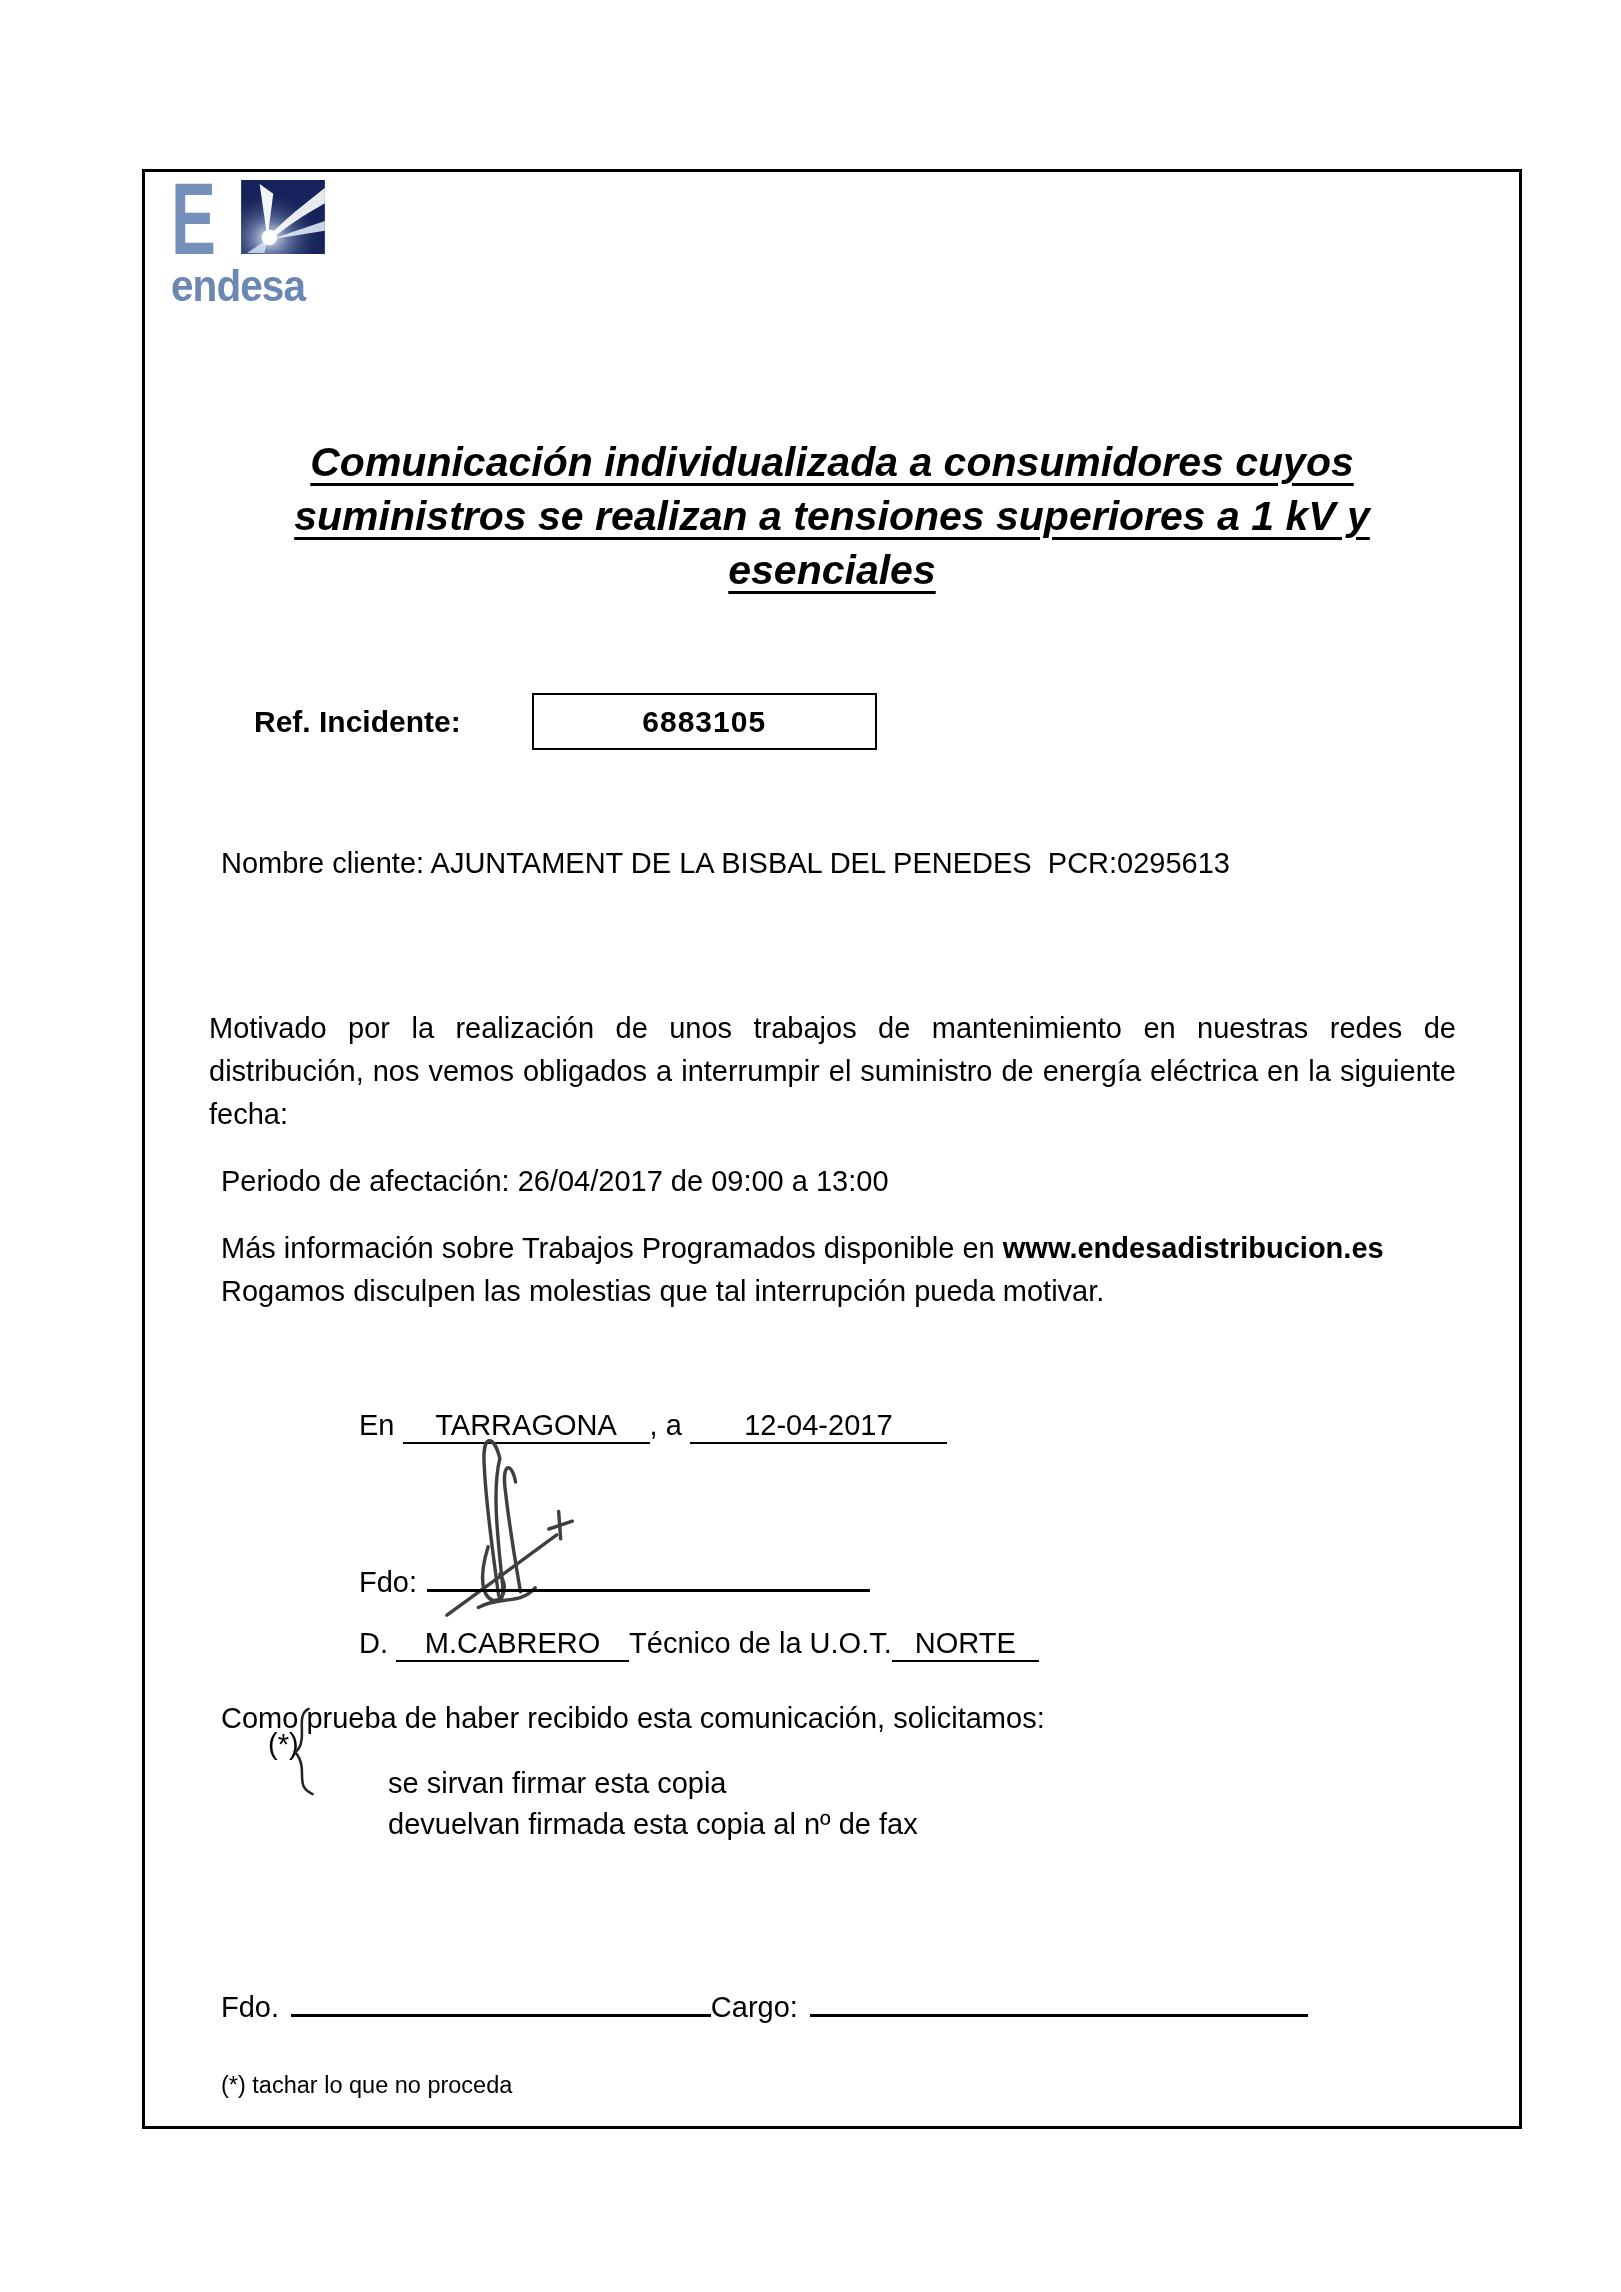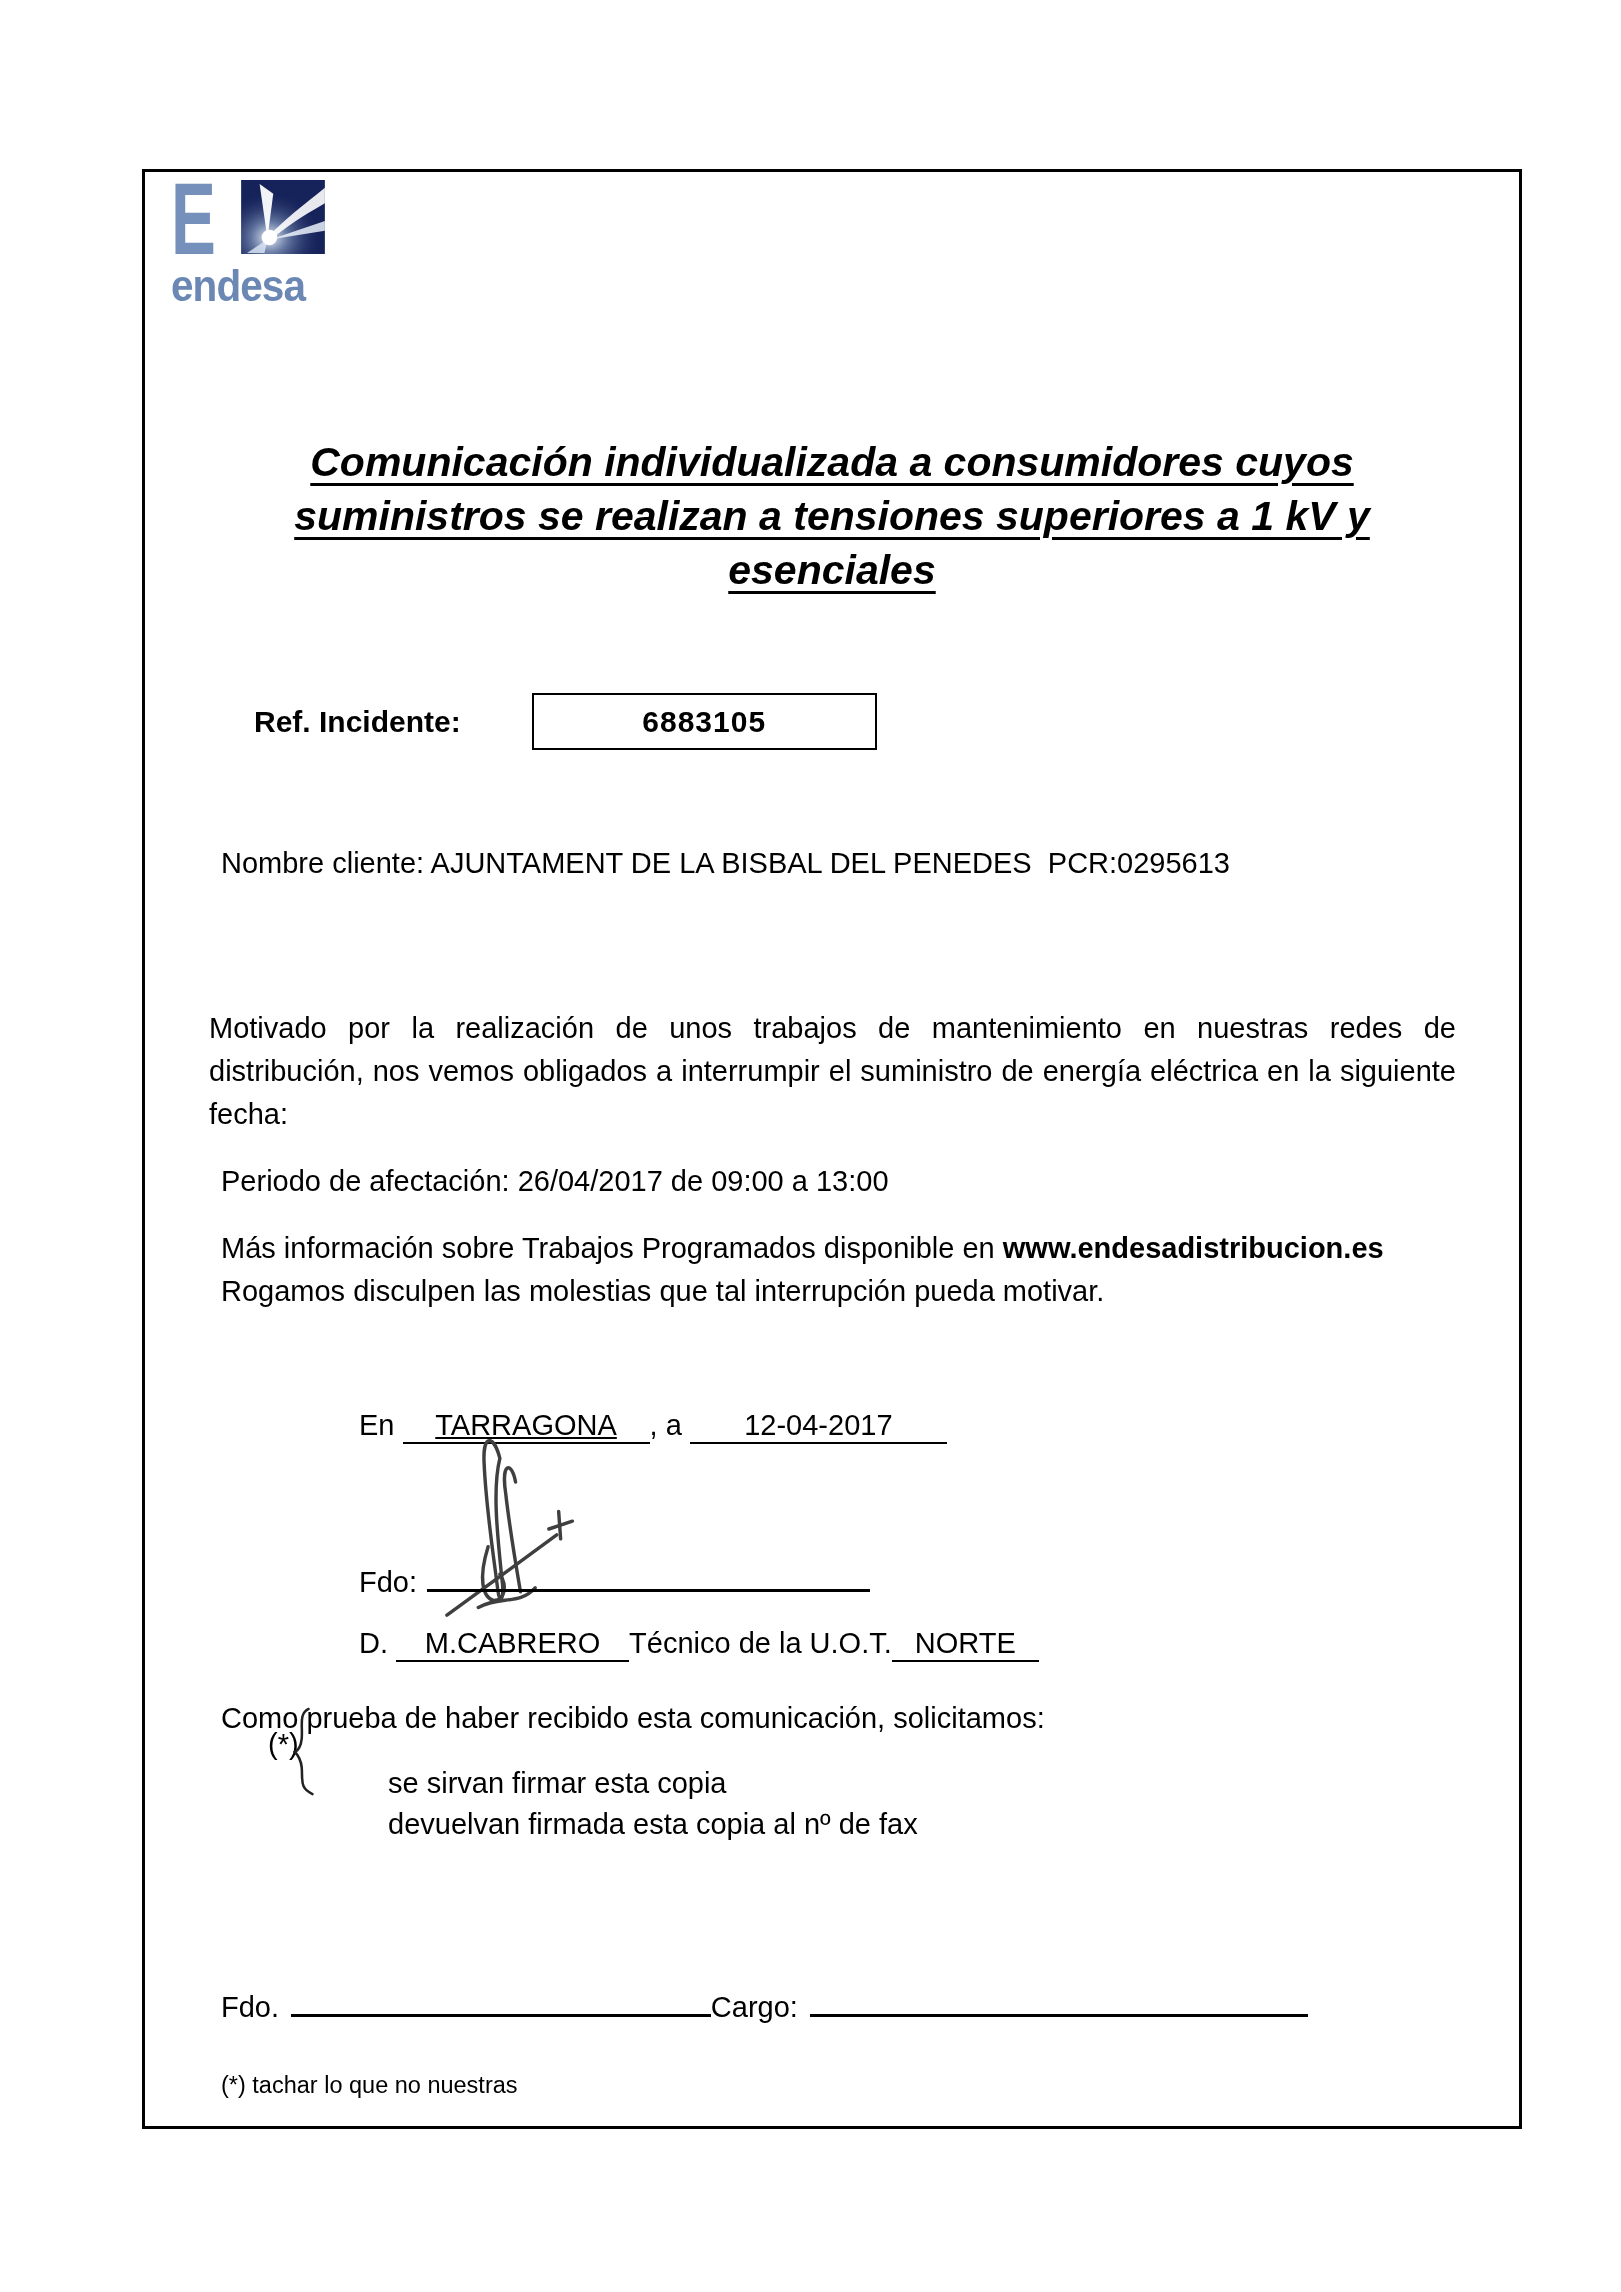--- a/index.html
+++ b/index.html
@@ -64,21 +64,21 @@
   .p-masinfo{left:76px;top:1055px;}
   .p-rd{left:76px;top:1164px;}
   .bold{font-weight:bold;}
   
   .p-enline{left:214px;top:1237px;font-size:29px;}
   .fill-line{
     display:inline-block;text-align:center;
     border-bottom:2.9px solid #000;
     vertical-align:baseline;
   }
-  .city-line{width:247px;text-decoration:underline;}
+  .city-line{width:247px;}
   .date-line{width:257px;}
   .sig-svg{left:294px;top:1259px;}
   .p-fdoline{left:214px;top:1384px;font-size:29px;}
   .fdo-underline{display:inline-block;width:443px;border-bottom:3.9px solid #000;height:33px;margin-left:9.8px;}
   .p-dline{left:214px;top:1455px;font-size:29px;}
   .name-line{width:233px;}
   .zone-line{width:147px;}
   
   .p-como{left:76px;top:1525px;}
   .p-ast{left:123px;top:1556px;font-size:29px;}
@@ -175,17 +175,17 @@
     <svg class="abs brace-svg" width="27.4" height="90" viewBox="0 0 28 92" xmlns="http://www.w3.org/2000/svg">
       <path d="M19,2 C9,7 13,18 12,32 C11,42 7,45 5,46 C7,48 11,52 12,62 C13,76 10,83 23,89" fill="none" stroke="#222" stroke-width="2.6" stroke-linecap="round"></path>
     </svg>
     <div class="abs para p-opt1">se sirvan firmar esta copia</div>
     <div class="abs para p-opt2">devuelvan firmada esta copia al nº de fax</div>
 
     <div class="abs p-bottom">
       <span>Fdo.</span><span class="bottom-line1"></span><span class="cargo-label">Cargo:</span><span class="bottom-line2"></span>
     </div>
 
-    <div class="abs footnote">(*) tachar lo que no nuestras</div>
+    <div class="abs footnote">(*) tachar lo que no proceda</div>
 
   </div>
 </div>
 
 
 </body></html>

